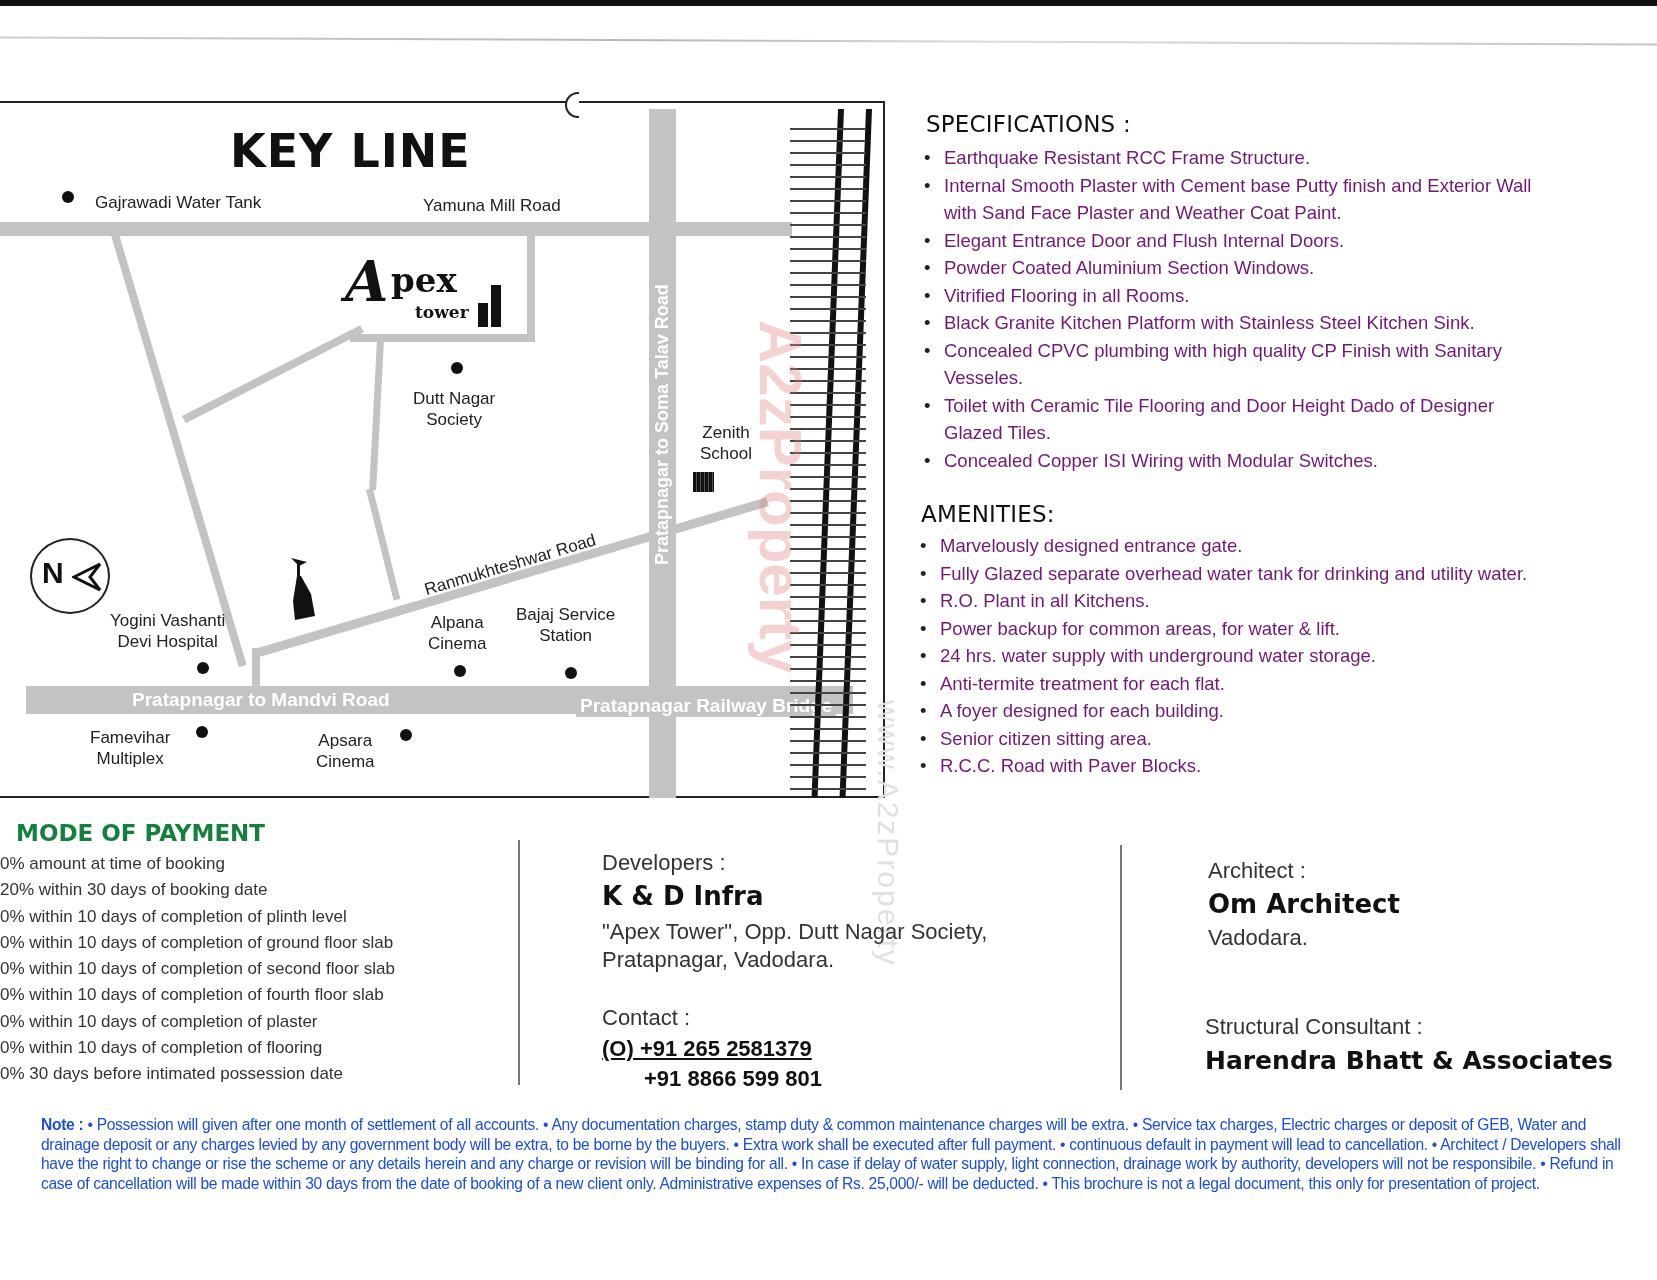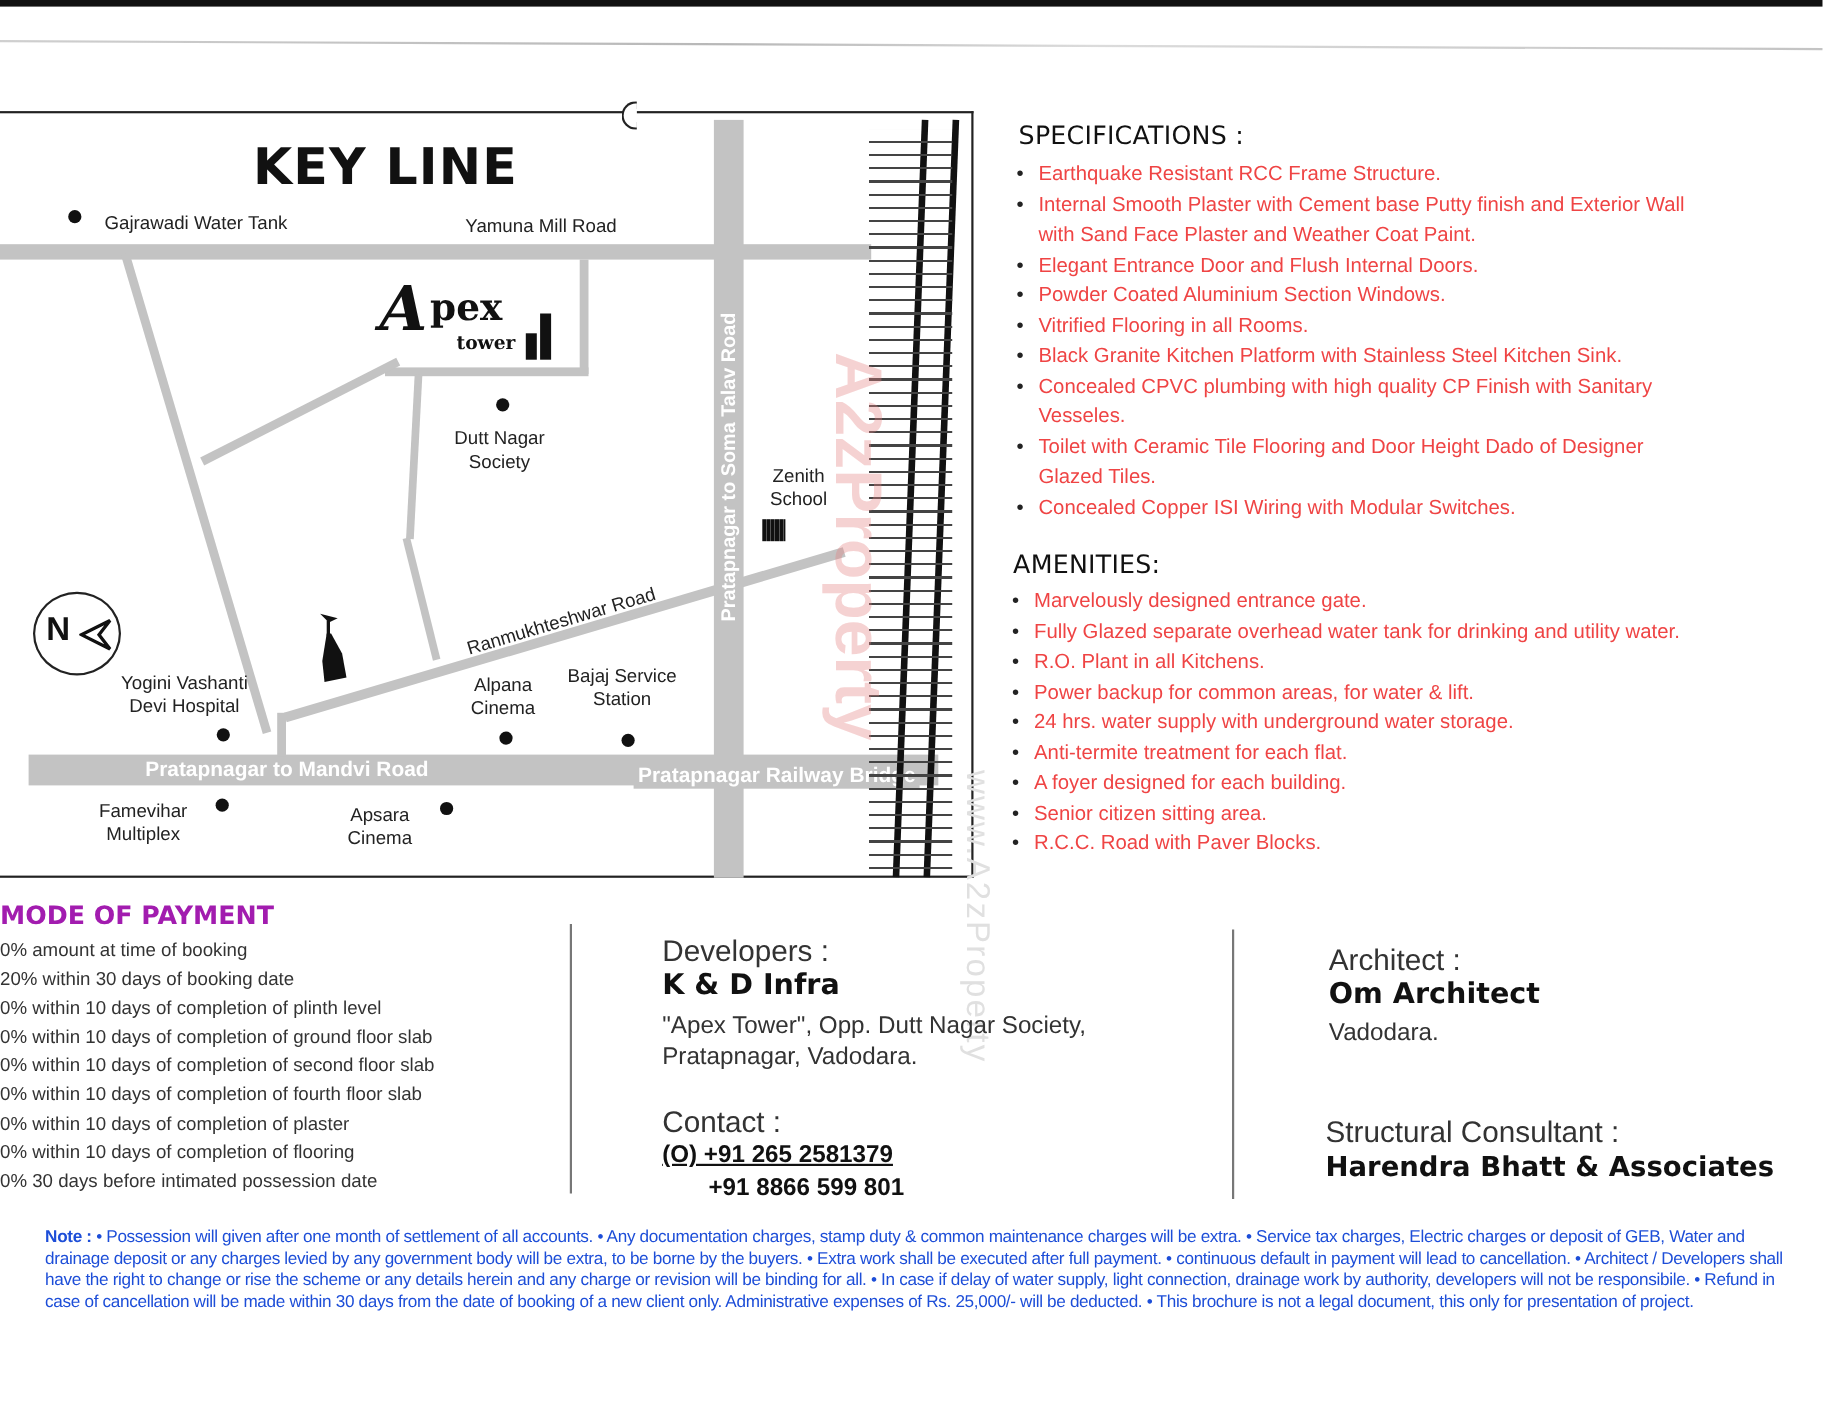--- a/index.html
+++ b/index.html
@@ -20,30 +20,30 @@
   .compass { left: 30px; top: 538px; width: 80px; height: 76px; border: 2px solid #222; border-radius: 50%; }
   .compass span { position: absolute; left: 10px; top: 16px; font-size: 30px; font-weight: bold; color: #111; }
   .building-icon { left: 478px; top: 285px; width: 26px; height: 42px; }
   .building-icon i { position: absolute; bottom: 0; background: #111; width: 10px; }
   .school-icon { left: 693px; top: 472px; width: 21px; height: 20px; background: repeating-linear-gradient(90deg,#111 0 3px,#555 3px 4px); }
   .temple-icon { left: 285px; top: 556px; }
 
   
   .sec-title { font-size: 23px; color: #111; font-family: "DejaVu Sans", sans-serif; letter-spacing: .2px; }
   ul.bullets { list-style: none; }
-  ul.bullets li { position: relative; padding-left: 20px; font-size: 18.5px; line-height: 27.5px; color: #ef4444; }
+  ul.bullets li { position: relative; padding-left: 20px; font-size: 18.5px; line-height: 27.5px; color: #701a75; }
   ul.bullets li::before { content: "\2022"; position: absolute; left: 0; top: 0; color: #222; }
 
   
-  .pay-title { left: 0; top: 820px; font-size: 23px; font-weight: bold; color: #a21caf; font-family: "DejaVu Sans", sans-serif; }
+  .pay-title { left: 0; top: 820px; font-size: 23px; font-weight: bold; color: #15803d; font-family: "DejaVu Sans", sans-serif; padding-left: 16px; }
   .pay-list { left: 0; top: 851px; }
   .pay-list div { font-size: 17px; line-height: 26.3px; color: #333; white-space: nowrap; }
   .vline { width: 2px; background: #777; }
 
-  .label { font-size: 27px; color: #333; }
+  .label { font-size: 22px; color: #333; }
   .bold-name { font-size: 26px; font-weight: bold; color: #111; font-family: "DejaVu Sans", sans-serif; }
   .addr { font-size: 22px; color: #333; line-height: 28px; }
   .phone { font-size: 22px; font-weight: bold; color: #111; line-height: 30px; white-space: nowrap; }
 
   .note { left: 0; top: 1115px; width: 1600px; font-size: 15.6px; line-height: 19.6px; color: #1d4ed8; letter-spacing: -0.3px; margin-left: 41px; }
   .note b { font-weight: bold; }
 
   .watermark-v { left: 905px; top: 700px; font-size: 30px; color: #e0e0e0; transform: rotate(90deg); transform-origin: left top; white-space: nowrap; letter-spacing: 2px; }
   .wm-a2z { left: 760px; top: 320px; font-size: 60px; font-weight: bold; transform: rotate(90deg); transform-origin: left top; white-space: nowrap; opacity: .35; }
 </style>

